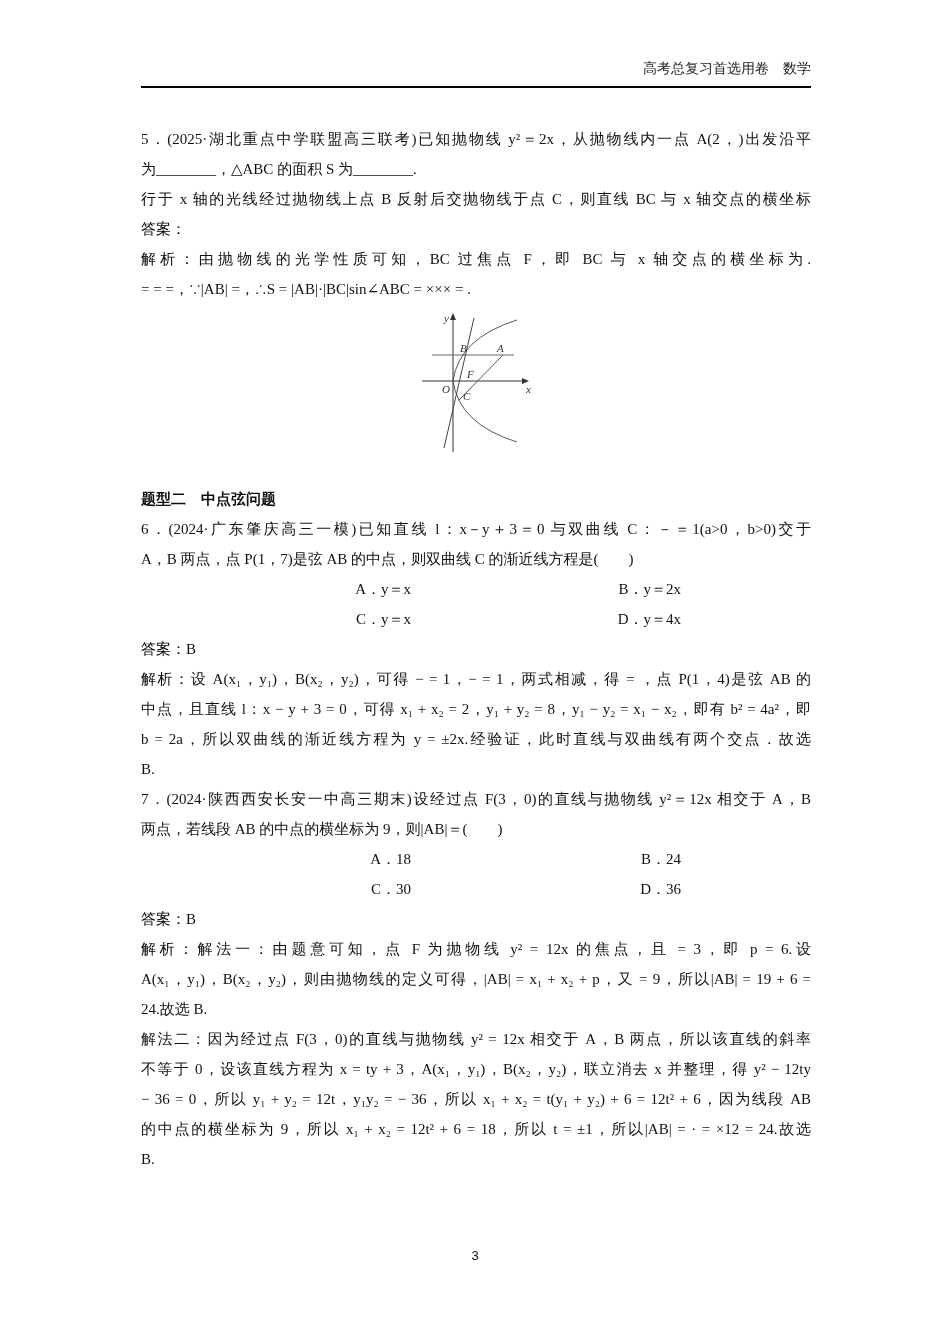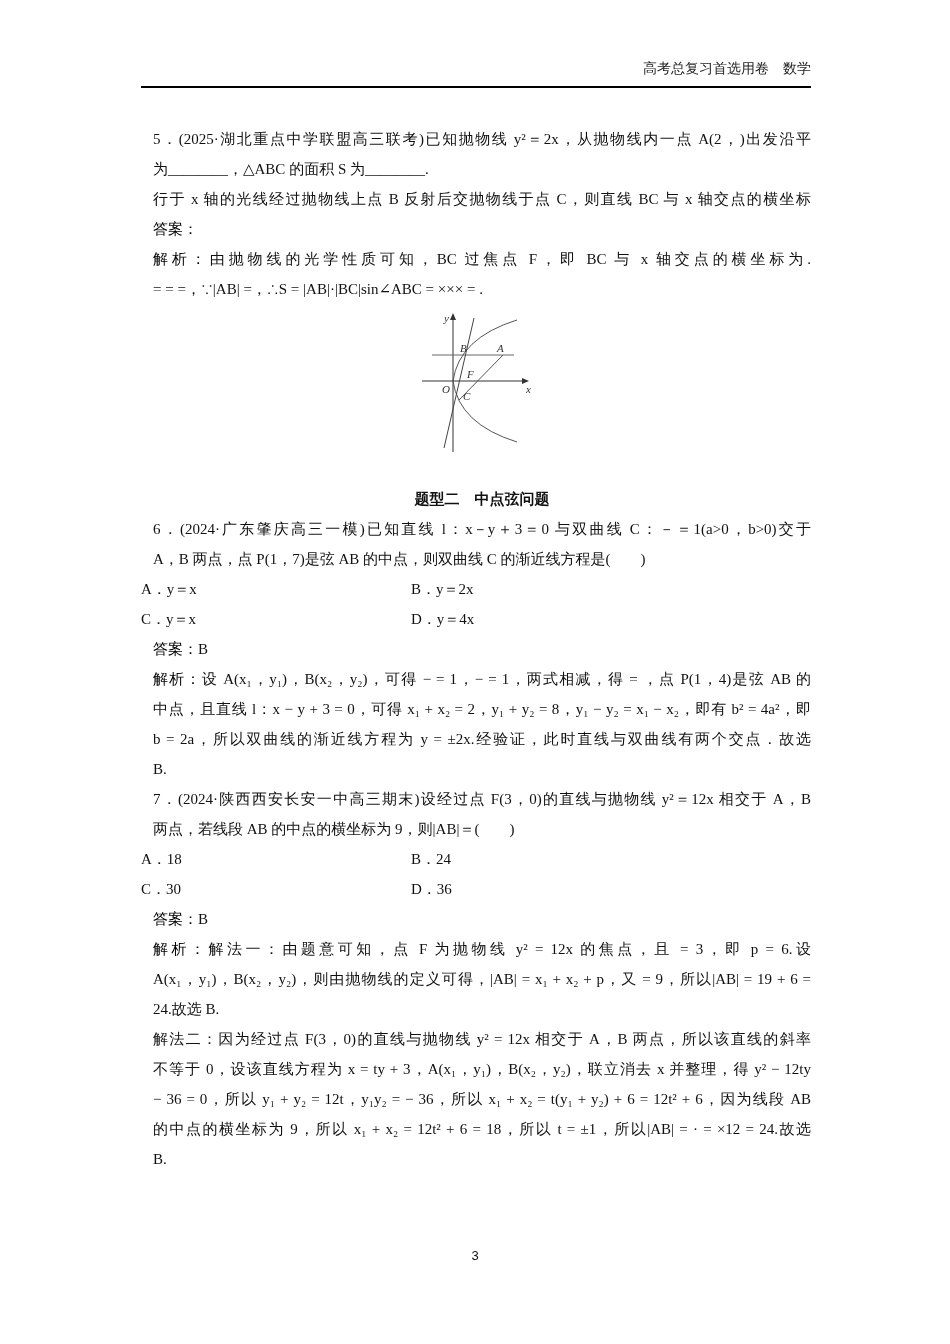--- a/index.html
+++ b/index.html
@@ -3,26 +3,26 @@
 <meta charset="utf-8">
 <style>
   html, body { margin: 0; padding: 0; background: #ffffff; }
   body { width: 950px; height: 1344px; position: relative; overflow: hidden;
          font-family: "Liberation Serif", "DejaVu Serif", serif; color: #111; }
   .header { position: absolute; left: 141px; top: 60px; width: 670px; height: 20px;
             text-align: right; font-size: 14px; color: #222; }
   .header-rule { position: absolute; left: 141px; top: 86px; width: 670px; height: 0;
                  border-top: 2px solid #000; }
   .content { position: absolute; left: 141px; top: 124px; width: 670px; font-size: 15px; line-height: 30px; }
-  .line { white-space: nowrap; height: 30px; overflow: visible; margin-left: 12px; }
+  .line { white-space: nowrap; height: 30px; overflow: visible; }
   .just { text-align: justify; text-align-last: justify; white-space: normal; }
   .red { color: #000000; }
-  .section-title { font-weight: bold; font-size: 15px; margin-top: 0; text-align: center; }
+  .section-title { font-weight: bold; font-size: 15px; margin-top: 0; }
   .opts { display: flex; height: 30px; }
-  .opt { width: 270px; }
+  .opt { width: 270px; text-align: right; }
   .figure { position: relative; width: 670px; height: 160px; margin: 6px 0 14px 0; }
   .figure svg { position: absolute; left: 278px; top: 0; }
   .page-num { position: absolute; left: 0; width: 950px; top: 1248px; text-align: center; font-size: 13px; font-family: "Liberation Sans", sans-serif; }
 </style>
 </head>
 <body>
 
 <div class="header">高考总复习首选用卷　数学</div>
 <div class="header-rule"></div>
 

